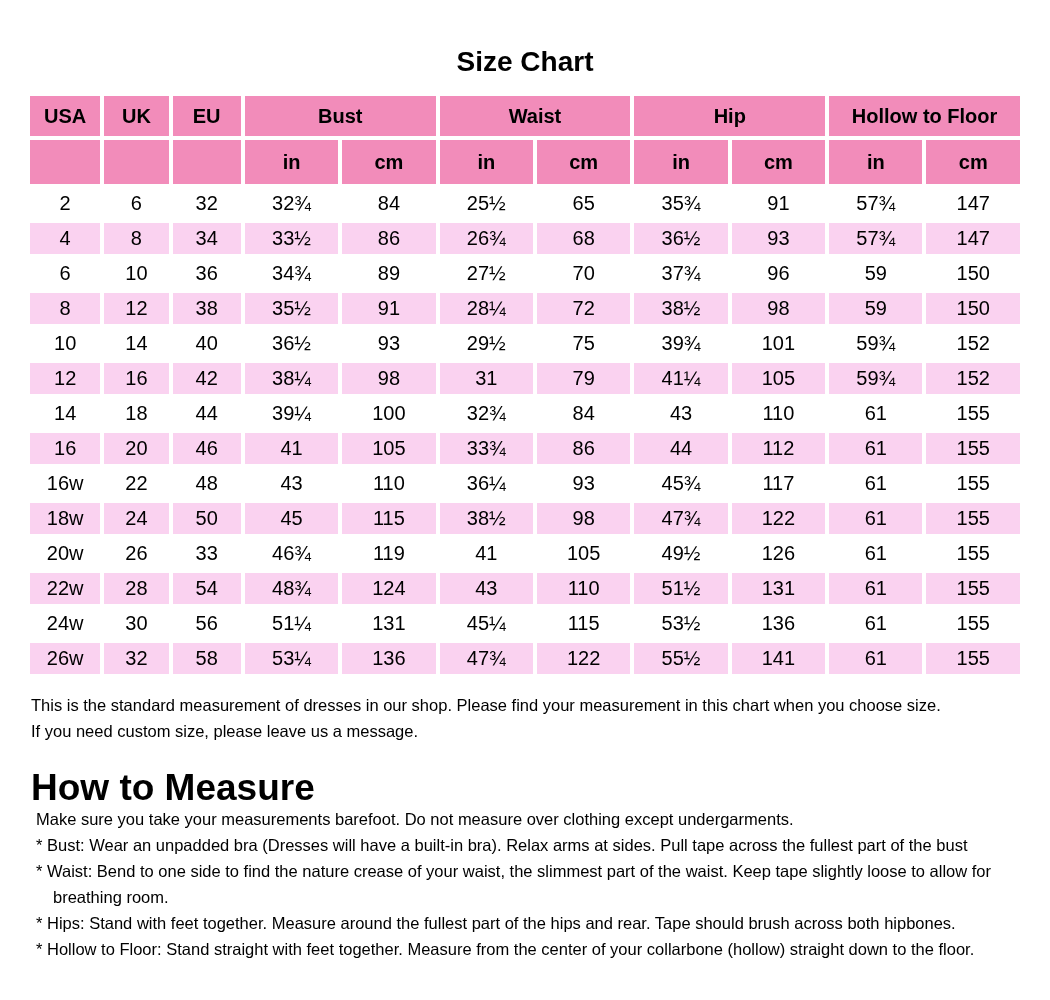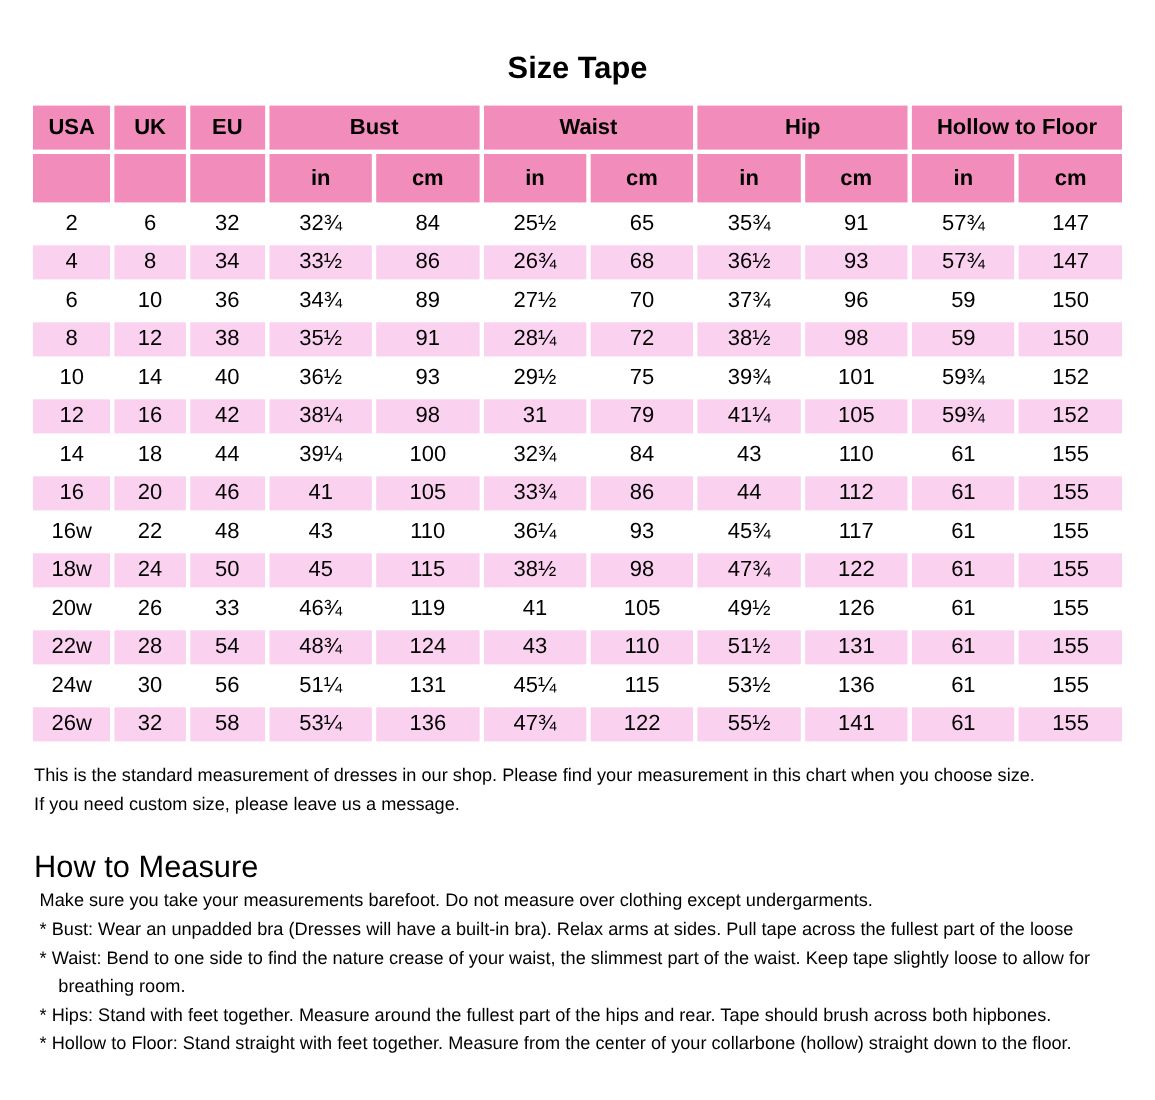--- a/index.html
+++ b/index.html
@@ -52,41 +52,41 @@
 
   .notes {
     margin: 14px 28px 0 31px;
     font-size: 16.5px;
     line-height: 26px;
   }
   .notes p { margin: 0; }
 
   .howto-heading {
     margin: 28px 0 0 31px;
-    font-size: 28px;
-    font-weight: normal;
+    font-size: 37px;
+    font-weight: bold;
     line-height: 32px;
   }
   .measure {
     margin: 2px 28px 0 36px;
     font-size: 16.5px;
     line-height: 26px;
     max-width: 985px;
   }
   .measure p {
     margin: 0;
     padding-left: 17px;
     text-indent: -17px;
   }
   .measure p.intro { padding-left: 0; text-indent: 0; }
 </style>
 </head>
 <body>
 
-<h1 class="page-title">Size Tape</h1>
+<h1 class="page-title">Size Chart</h1>
 
 <table class="size-table">
   <colgroup>
     <col style="width:70px">
     <col style="width:64px">
     <col style="width:68px">
     <col style="width:93px">
       <col style="width:93px">
     <col style="width:93px">
       <col style="width:93px">
@@ -307,17 +307,17 @@
 
 <div class="notes">
   <p>This is the standard measurement of dresses in our shop. Please find your measurement in this chart when you choose size.</p>
   <p>If you need custom size, please leave us a message.</p>
 </div>
 
 <h2 class="howto-heading">How to Measure</h2>
 
 <div class="measure">
   <p class="intro">Make sure you take your measurements barefoot. Do not measure over clothing except undergarments.</p>
-  <p>* Bust: Wear an unpadded bra (Dresses will have a built-in bra). Relax arms at sides. Pull tape across the fullest part of the loose</p>
+  <p>* Bust: Wear an unpadded bra (Dresses will have a built-in bra). Relax arms at sides. Pull tape across the fullest part of the bust</p>
   <p>* Waist: Bend to one side to find the nature crease of your waist, the slimmest part of the waist. Keep tape slightly loose to allow for breathing room.</p>
   <p>* Hips: Stand with feet together. Measure around the fullest part of the hips and rear. Tape should brush across both hipbones.</p>
   <p>* Hollow to Floor: Stand straight with feet together. Measure from the center of your collarbone (hollow) straight down to the floor.</p>
 </div>
 
 </body></html>

